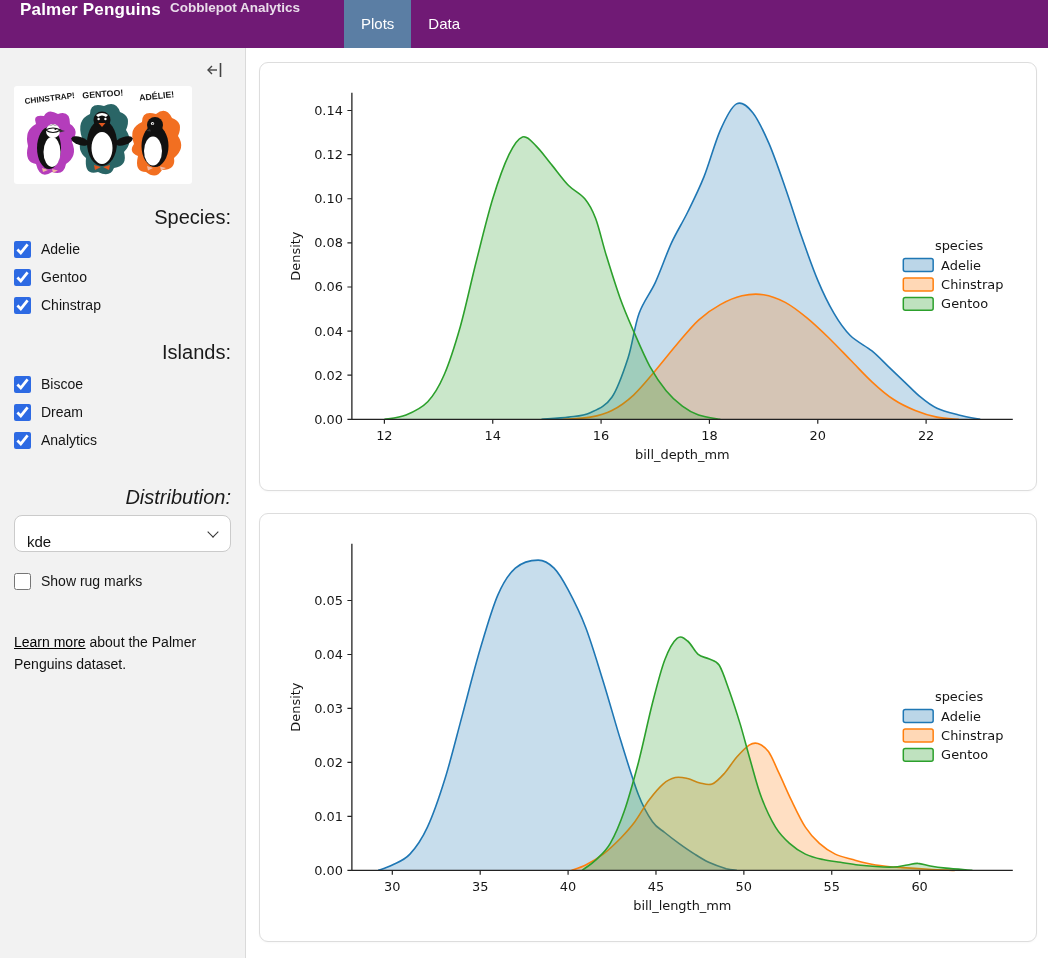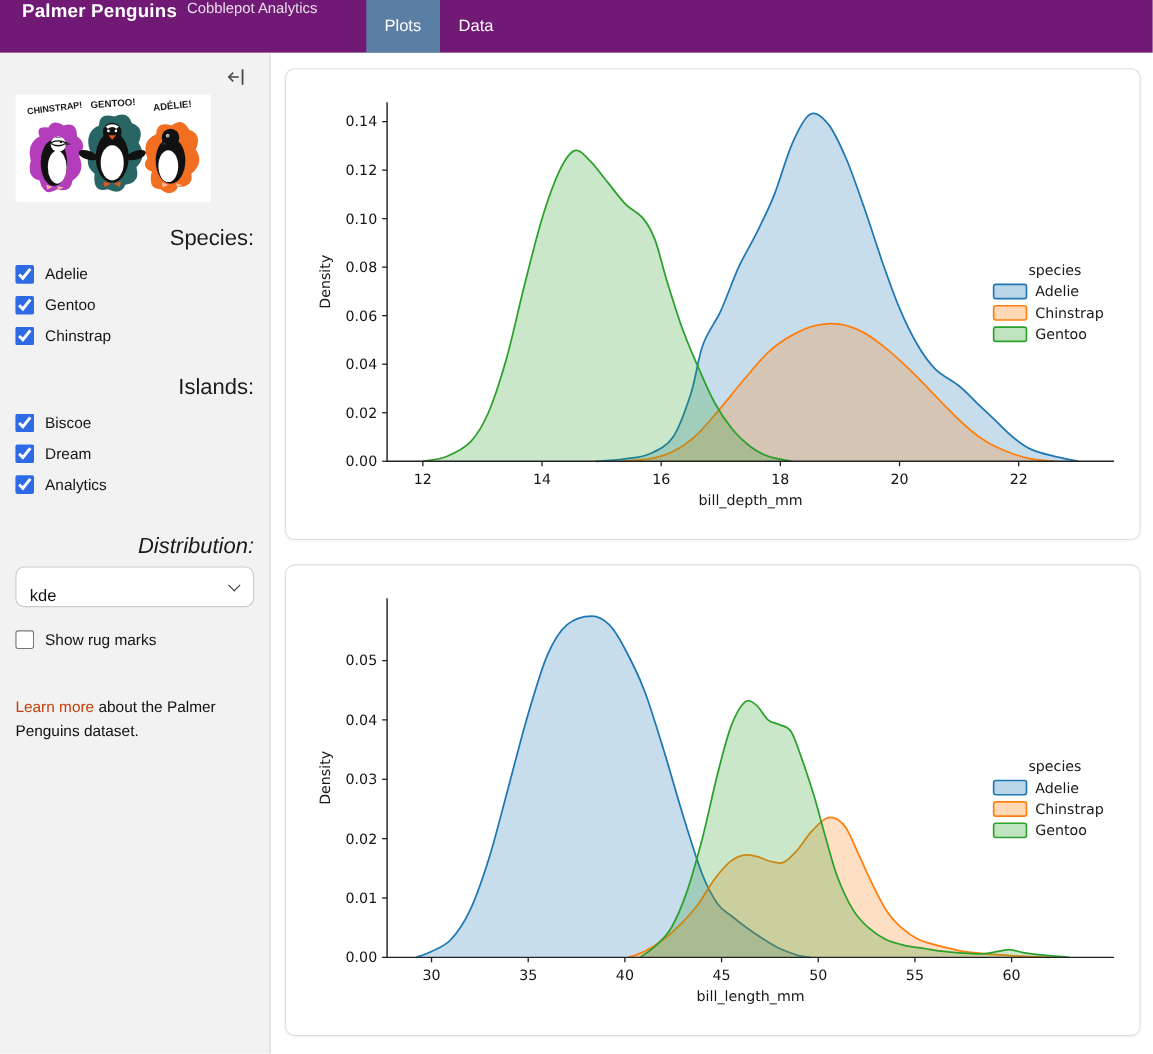--- a/index.html
+++ b/index.html
@@ -4,21 +4,21 @@
 <style>
   * { box-sizing: border-box; }
   html,body { margin:0; padding:0; }
   body {
     width:1048px; height:958px; overflow:hidden;
     font-family:"Liberation Sans", sans-serif; background:#fff; color:#151515;
   }
   
   .navbar { height:48px; background:#701a75; display:flex; align-items:flex-start; color:#fff; }
   .brand { margin-left:20px; font-size:17px; font-weight:700; white-space:nowrap; letter-spacing:.2px; }
-  .brand-sub { margin-left:9px; font-size:13.5px; font-weight:400; color:rgba(255,255,255,.85); white-space:nowrap; }
+  .brand-sub { margin-left:9px; font-size:13.5px; font-weight:700; color:rgba(255,255,255,.85); white-space:nowrap; }
   .tabs { display:flex; margin-left:44px; height:64px; }
   .tab { padding:0 17px; line-height:48px; font-size:15px; cursor:pointer; }
   .tab.active { background:#5b7ea4; }
   
   .layout { display:flex; height:910px; }
   .sidebar { width:246px; min-width:246px; background:#f2f2f2; border-right:1px solid #dadada;
              padding:10px 14px 0 14px; position:relative; }
   .collapse-row { display:flex; justify-content:flex-end; padding-right:8px; height:24px; align-items:center; }
   .collapse-btn { cursor:pointer; display:flex; align-items:center; }
   .artwork { margin-top:4px; display:block; }
@@ -31,21 +31,21 @@
   .select-wrap select {
     width:100%; height:37px; border:1px solid #cbcbcb; border-radius:8px; background:#fff;
     font-size:15px; padding:16px 30px 0 12px; appearance:none; -webkit-appearance:none;
     color:#111; font-family:inherit; outline:none;
   }
   .chevron { position:absolute; right:14px; top:13px; width:8px; height:8px;
              border-right:1.8px solid #333; border-bottom:1.8px solid #333;
              transform:rotate(45deg); pointer-events:none; }
   .rug-row { margin-top:15px; }
   .sidebar-footer { margin-top:36px; font-size:14px; color:#111; line-height:1.6; padding-right:26px; }
-  .sidebar-footer a { color:#c2410c; cursor:pointer; }
+  .sidebar-footer a { color:#000000; text-decoration:underline; cursor:pointer; }
   
   .main { flex:1; padding:14px 11px 13px 13px; display:flex; flex-direction:column; gap:22px; background:#fff; }
   .card { border:1px solid #ddd; border-radius:9px; background:#fff; height:429px; overflow:hidden;
           box-shadow:0 1px 2px rgba(0,0,0,.03); }
   svg.chart { display:block; width:100%; height:100%; }
 </style>
 </head>
 <body>
 
 <div class="navbar">

